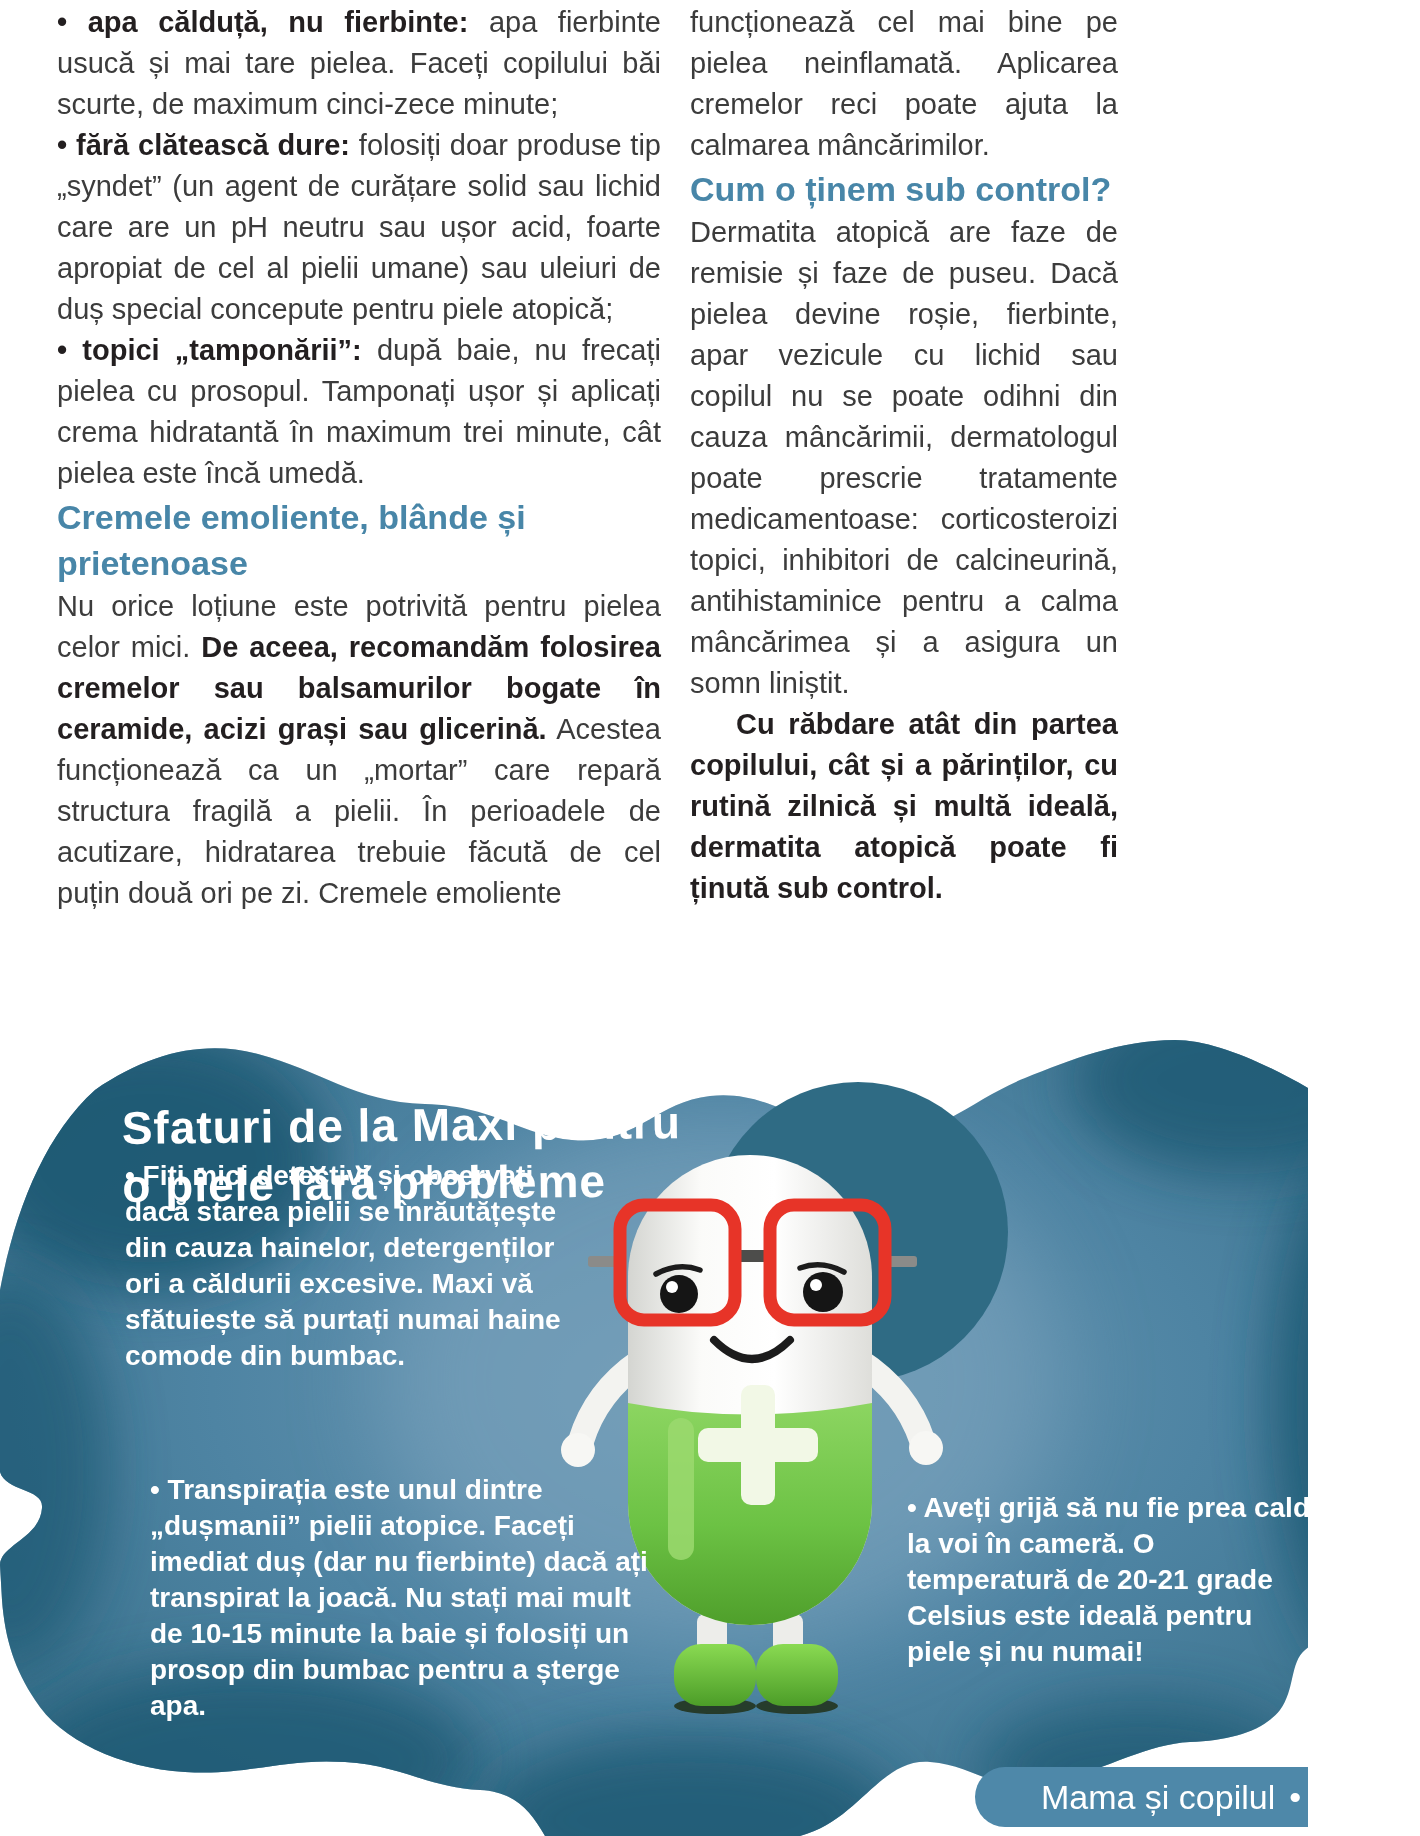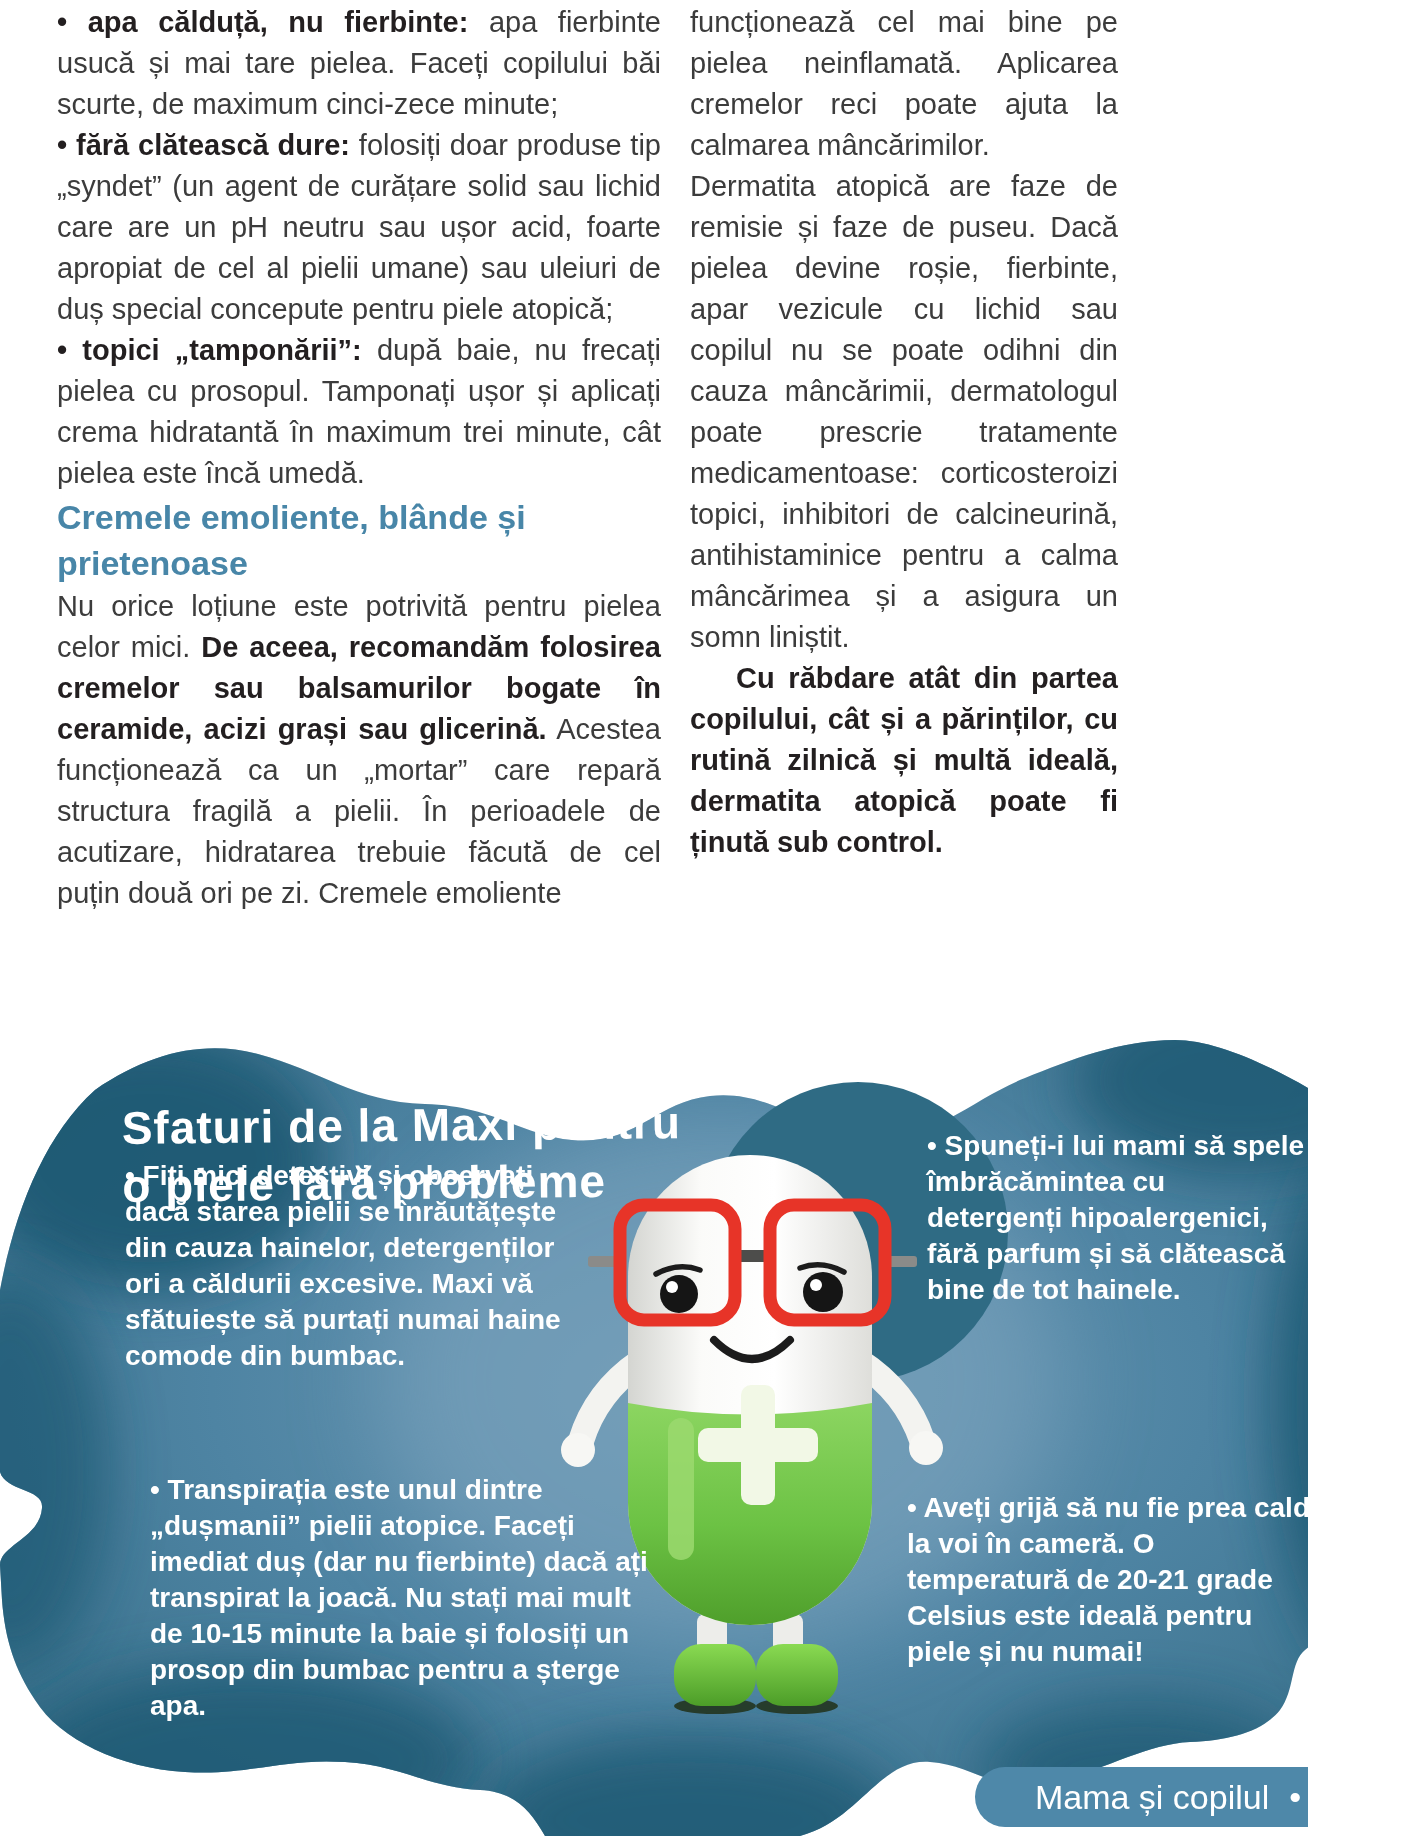--- a/index.html
+++ b/index.html
@@ -35,38 +35,39 @@
   #tips-title{position:absolute;left:122px;top:1096px;z-index:3;color:var(--tip-white);
       font-size:46px;line-height:58px;font-weight:bold;letter-spacing:1px;transform:rotate(-0.6deg);}
   #tip-1{left:125px;top:1158px;width:470px;}
   #tip-2{left:927px;top:1128px;width:380px;}
   #tip-3{left:150px;top:1472px;width:515px;}
   #tip-4{left:907px;top:1490px;width:415px;}
 
   
   #footer-pill{position:absolute;left:975px;top:1767px;width:445px;height:60px;z-index:5;
       background:var(--footer-bg);border-radius:30px 0 0 30px;display:flex;align-items:center;
-      justify-content:center;gap:20px;color:#ffffff;font-size:34px;}
+      justify-content:center;gap:14px;color:#ffffff;font-size:34px;}
   #footer-pill .num{font-weight:bold;font-size:35px;margin-top:27px;}
 </style>
 </head>
 <body>
 
 <div id="page">
 
   <div class="col col-left">
     <p><b>• apa călduță, nu fierbinte:</b><span> apa fierbinte usucă și mai tare pielea. Faceți copilului băi scurte, de maximum cinci-zece minute;</span></p>
     <p><b>• fără clătească dure:</b><span> folosiți doar produse tip „syndet” (un agent de curățare solid sau lichid care are un pH neutru sau ușor acid, foarte apropiat de cel al pielii umane) sau uleiuri de duș special concepute pentru piele atopică;</span></p>
     <p><b>• topici „tamponării”:</b><span> după baie, nu frecați pielea cu prosopul. Tamponați ușor și aplicați crema hidratantă în maximum trei minute, cât pielea este încă umedă.</span></p>
     <h2 class="sect h-left">Cremele emoliente, blânde și prietenoase</h2>
     <p><span>Nu orice loțiune este potrivită pentru pielea celor mici. </span><b>De aceea, recomandăm folosirea cremelor sau balsamurilor bogate în ceramide, acizi grași sau glicerină.</b><span> Acestea funcționează ca un „mortar” care repară structura fragilă a pielii. În perioadele de acutizare, hidratarea trebuie făcută de cel puțin două ori pe zi. Cremele emoliente</span></p>
   </div>
 
   <div class="col col-right">
     <p>funcționează cel mai bine pe pielea neinflamată. Aplicarea cremelor reci poate ajuta la calmarea mâncărimilor.</p>
+    <h2 class="sect h-right">Cum o ținem sub control?</h2>
     <p>Dermatita atopică are faze de remisie și faze de puseu. Dacă pielea devine roșie, fierbinte, apar vezicule cu lichid sau copilul nu se poate odihni din cauza mâncărimii, dermatologul poate prescrie tratamente medicamentoase: corticosteroizi topici, inhibitori de calcineurină, antihistaminice pentru a calma mâncărimea și a asigura un somn liniștit.</p>
     <p class="indented bold-para">Cu răbdare atât din partea copilului, cât și a părinților, cu rutină zilnică și multă ideală, dermatita atopică poate fi ținută sub control.</p>
   </div>
 
   <svg id="blob-svg2" width="1420" height="796" style="position:absolute;left:0;top:1040px;z-index:1;" viewBox="0 0 1420 796">
     <defs>
       <radialGradient id="gBlob" cx="50%" cy="44%" r="78%">
         <stop offset="0%" style="stop-color:var(--blob-light,#6d98b3)"></stop>
         <stop offset="45%" style="stop-color:var(--blob-mid,#4e84a3)"></stop>
         <stop offset="78%" style="stop-color:#3d748f"></stop>
@@ -184,21 +185,20 @@
         <path d="M 714 300 Q 752 338 790 300" stroke="#1c1c1c" stroke-width="8" stroke-linecap="round" fill="none"></path>
       </g>
     </g>
   </svg>
 
   <div id="tips-title">
     <div>Sfaturi de la Maxi pentru</div>
     <div>o piele fără probleme</div>
   </div>
   <div id="tip-1" class="tip-text">• Fiți mici detectivi și observați dacă starea pielii se înrăutățește din cauza hainelor, detergenților ori a căldurii excesive. Maxi vă sfătuiește să purtați numai haine comode din bumbac.</div>
-  <div id="tip-2" class="tip-text">• Spuneți-i lui mami să spele îmbrăcămintea cu detergenți hipoalergenici, fără parfum și să clătească bine de tot hainele.</div>
   <div id="tip-3" class="tip-text">• Transpirația este unul dintre „dușmanii” pielii atopice. Faceți imediat duș (dar nu fierbinte) dacă ați transpirat la joacă. Nu stați mai mult de 10-15 minute la baie și folosiți un prosop din bumbac pentru a șterge apa.</div>
   <div id="tip-4" class="tip-text">• Aveți grijă să nu fie prea cald la voi în cameră. O temperatură de 20-21 grade Celsius este ideală pentru piele și nu numai!</div>
 
   <div id="footer-pill">
     <span>Mama și copilul</span>
     <span>•</span>
     <span class="num">41</span>
   </div>
 
 </div>

